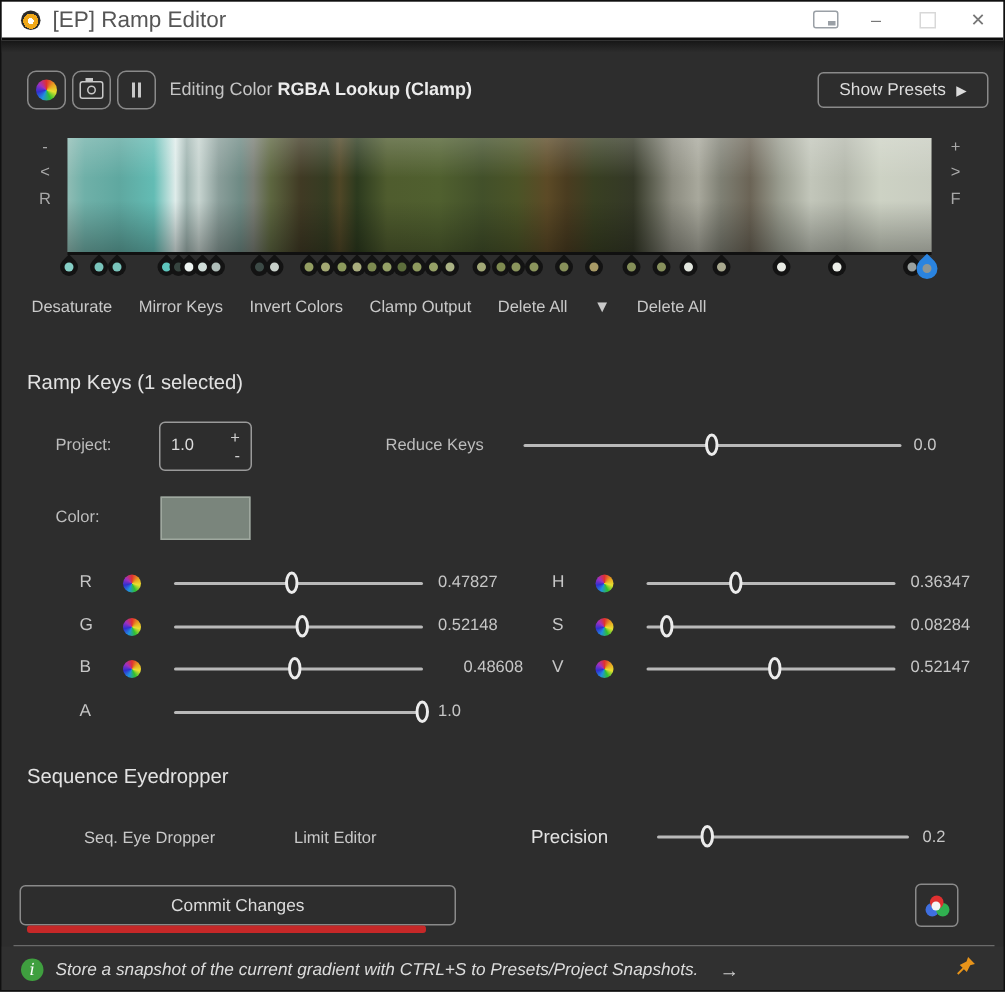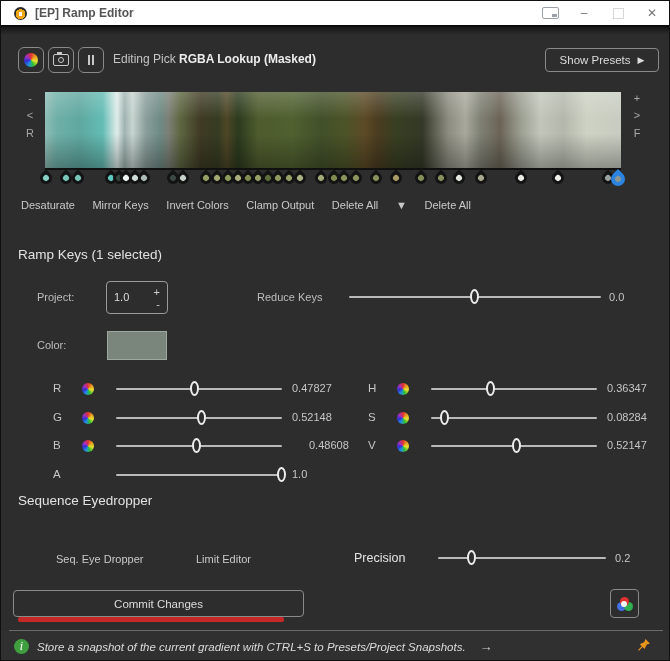--- a/index.html
+++ b/index.html
@@ -3,21 +3,21 @@
 <meta charset="utf-8">
 <style>
   html,body{margin:0;padding:0;background:#555;}
   .window{position:relative;width:670px;height:661px;background:#2d2d2d;
     font-family:"Liberation Sans",sans-serif;overflow:hidden;border:1px solid #101010;box-sizing:border-box;}
   
   .titlebar{position:absolute;left:0;top:0;width:100%;height:26px;background:#ffffff;
     display:flex;align-items:center;box-sizing:border-box;border-bottom:2px solid #0b0b0b;}
   .app-icon{width:13px;height:13px;border-radius:50%;margin-left:13px;
     background:radial-gradient(circle at 50% 55%, #fff 0 2px, #f0a818 2px 5px, #2b2b2b 5px);}
-  .title-text{margin-left:8px;font-size:12px;color:#555;font-weight:bold;}
+  .title-text{margin-left:8px;font-size:15px;color:#555;}
   .tb-right{margin-left:auto;display:flex;align-items:center;height:100%;}
   .tb-btn{width:34px;height:100%;display:flex;align-items:center;justify-content:center;
     color:#777;font-size:12px;}
   .card-icon{width:15px;height:10px;border:1px solid #9aa0a6;border-radius:2px;position:relative;}
   .card-icon::after{content:"";position:absolute;right:1px;bottom:1px;width:5px;height:3px;background:#9aa0a6;}
   .max-box{width:9px;height:9px;border:1px solid #d8d8d8;}
   
   .topshade{position:absolute;left:0;top:26px;width:100%;height:8px;
     background:linear-gradient(#161616,#2d2d2d);}
   .iconbtn{position:absolute;width:24px;height:24px;border:1px solid #8a8a8a;border-radius:6px;
@@ -109,21 +109,21 @@
   <div class="iconbtn" style="left:47px;top:46px">
     <div class="cam"></div>
   </div>
   <div class="iconbtn" style="left:77px;top:46px">
     <div class="pause">
         <i></i>
         <i></i>
       </div>
   </div>
   <div class="edit-text">
-    <span>Editing Pick </span><b>RGBA Lookup (Masked)</b>
+    <span>Editing Color </span><b>RGBA Lookup (Clamp)</b>
   </div>
   <div class="btn" style="left:544px;top:47px;width:112px;height:22px;gap:7px">
     <span>Show Presets</span>
       <span style="font-size:9px">▶</span>
   </div>
 
   <div class="side-label" style="left:22px;top:91px">-</div>
   <div class="side-label" style="left:22px;top:108px">&lt;</div>
   <div class="side-label" style="left:22px;top:126px">R</div>
   <div class="ramp" style="background: linear-gradient(90deg, rgb(143, 188, 180) 0%, rgb(111, 176, 168) 2%, rgb(95, 168, 160) 6%, rgb(99, 188, 180) 10%, rgb(223, 236, 234) 12.5%, rgb(159, 180, 176) 13.8%, rgb(199, 212, 208) 15.2%, rgb(138, 158, 154) 17.5%, rgb(110, 138, 132) 20%, rgb(122, 127, 118) 21.5%, rgb(93, 102, 64) 23.5%, rgb(64, 58, 36) 27%, rgb(53, 60, 34) 30%, rgb(79, 70, 38) 31.5%, rgb(44, 58, 30) 33.5%, rgb(79, 92, 46) 37%, rgb(80, 96, 47) 43%, rgb(66, 80, 42) 48%, rgb(75, 84, 39) 52%, rgb(92, 74, 38) 55.5%, rgb(74, 60, 32) 57.8%, rgb(56, 63, 34) 61%, rgb(52, 56, 39) 65.5%, rgb(140, 140, 128) 70%, rgb(168, 168, 156) 73%, rgb(127, 128, 116) 75.6%, rgb(107, 100, 86) 79%, rgb(154, 157, 144) 82.5%, rgb(194, 198, 186) 86%, rgb(180, 184, 172) 90%, rgb(205, 210, 196) 94%, rgb(200, 204, 192) 100%);"></div>
@@ -310,21 +310,21 @@
       <div class="sl-value" style="left:606px;top:409.5px">0.08284</div>
       <div class="sl-label" style="left:367px;top:438px">V</div>
       <div class="wheel sl-wheel" style="left:396px;top:439px"></div>
       <div class="slider" style="left:430px;top:436px;width:166px">
         <div class="track"></div>
         <div class="handle" style="left: 52.1%;"></div>
       </div>
       <div class="sl-value" style="left:606px;top:438px">0.52147</div>
     </div>
 
-  <div class="heading" style="left:17px;top:492px">Sequence Eyedropper</div>
+  <div class="heading" style="left:17px;top:509px">Sequence Eyedropper</div>
   <div class="flatbtn" style="position:absolute;left:55px;top:552px">Seq. Eye Dropper</div>
   <div class="flatbtn" style="position:absolute;left:195px;top:552px">Limit Editor</div>
   <div class="lbl" style="left:353px;top:550px;font-size:12.5px;color:#e4e4e4">Precision</div>
   <div class="slider" style="left:437px;top:548px;width:168px">
     <div class="track"></div>
       <div class="handle" style="left: 20%;"></div>
   </div>
   <div class="sl-value" style="left:614px;top:551px">0.2</div>
 
   <div class="btn" style="left:12px;top:589px;width:289px;height:25px">Commit Changes</div>

